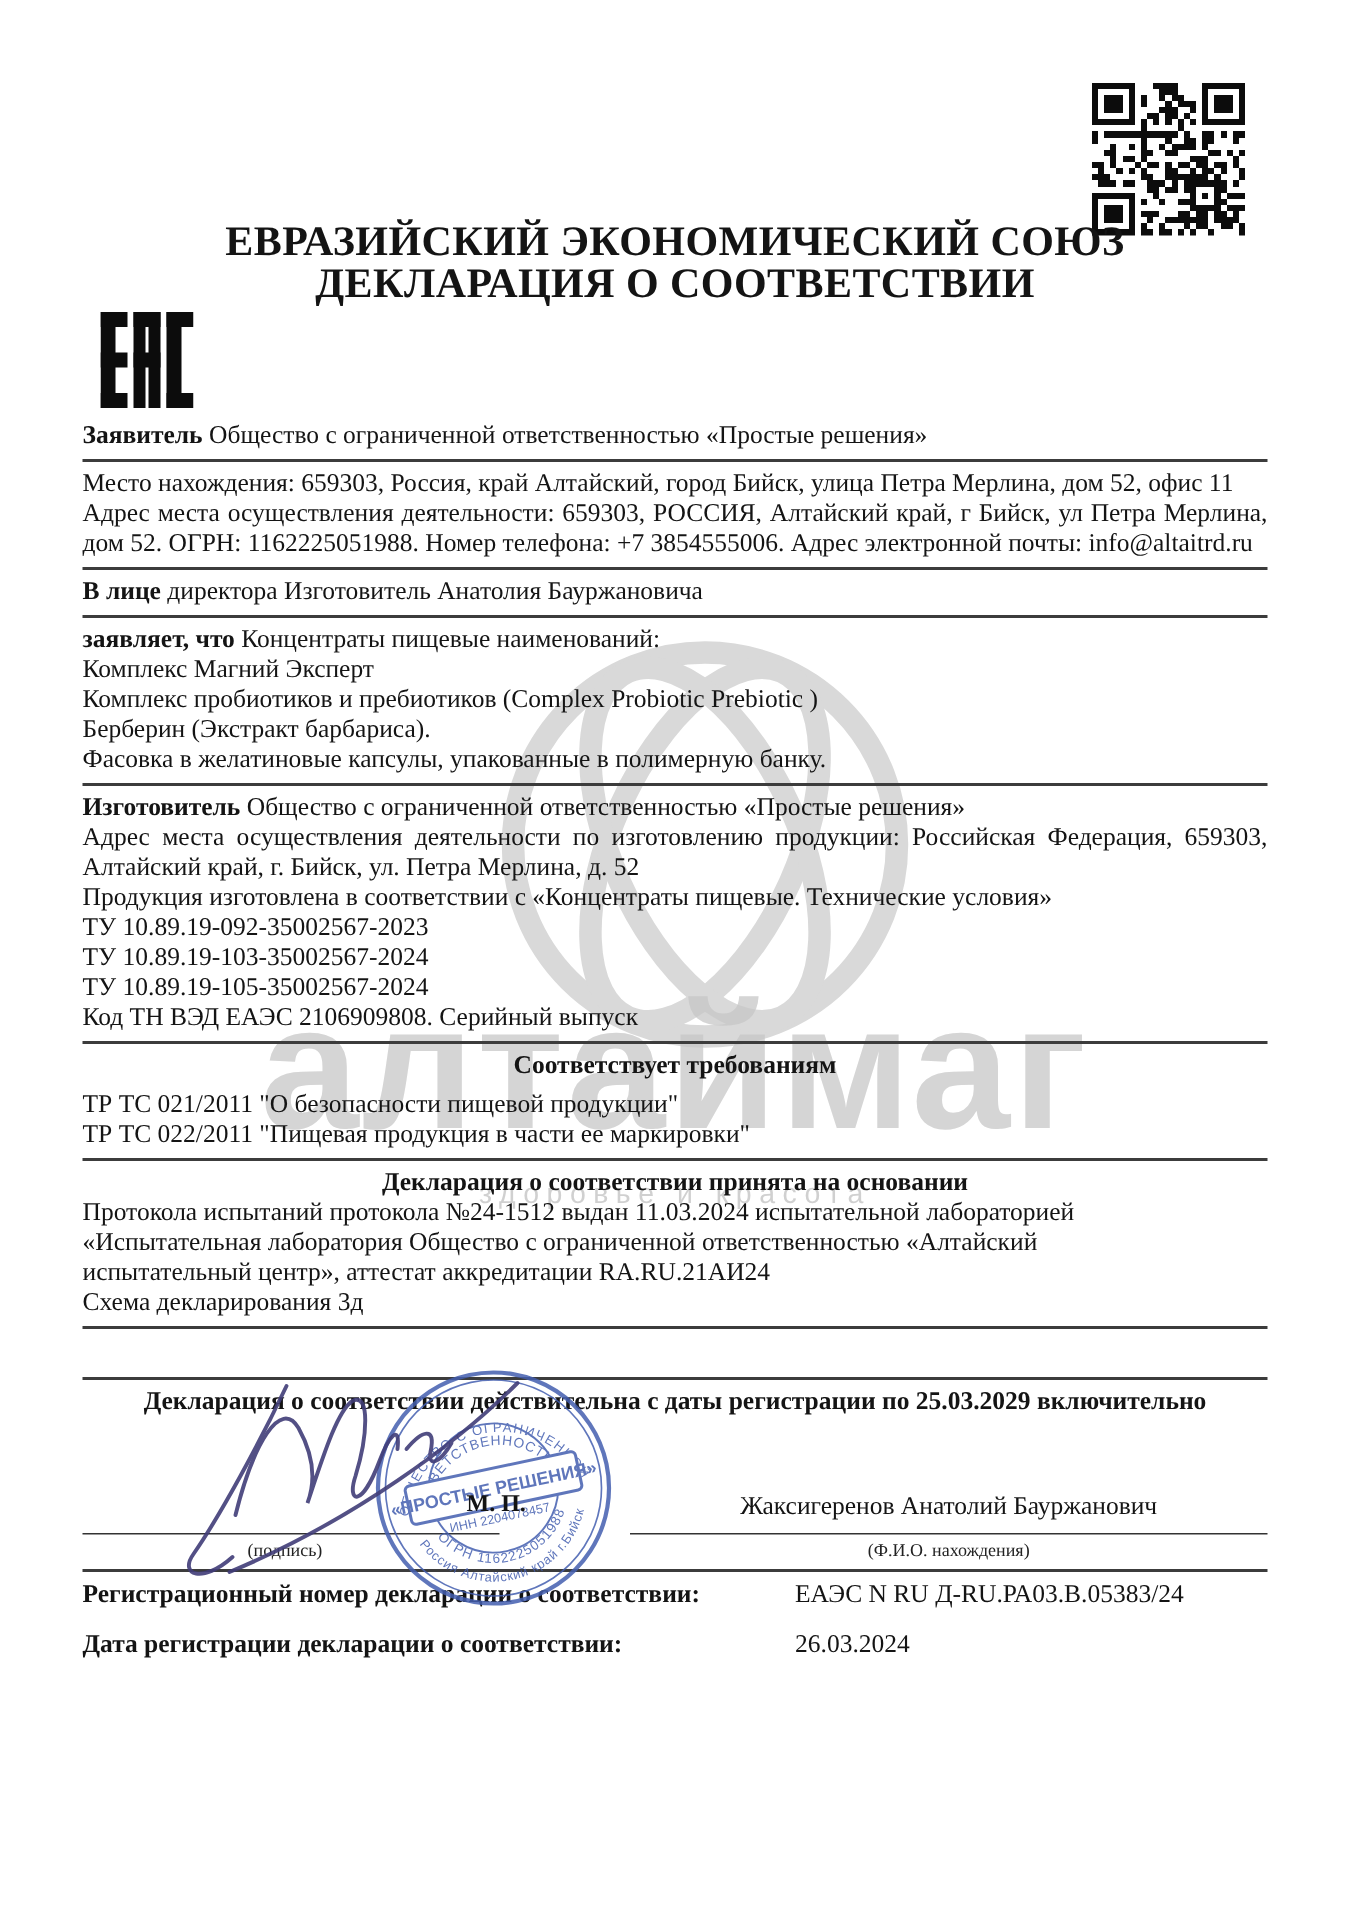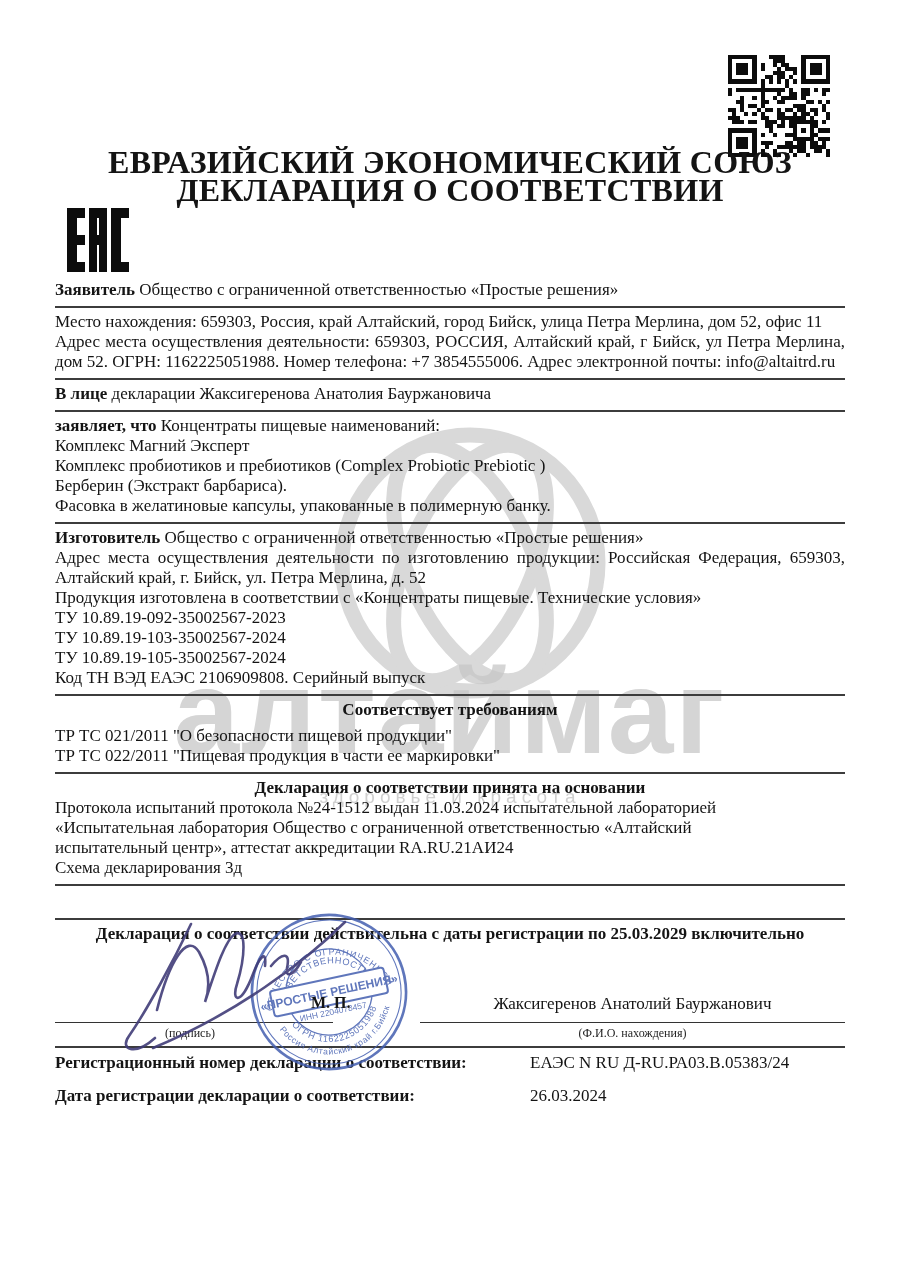--- a/index.html
+++ b/index.html
@@ -1,19 +1,19 @@
 <!DOCTYPE html>
 <html><head>
 <meta charset="utf-8">
 <style>
   html,body{margin:0;padding:0;background:#888;}
   .page{position:relative;width:900px;height:1273px;background:#ffffff;overflow:hidden;
         font-family:"Liberation Serif", serif;color:#141414;}
   .content{position:absolute;left:55px;right:55px;top:0;z-index:2;}
-  .title{margin:148px 0 0;text-align:center;font-weight:bold;font-size:32px;line-height:28px;letter-spacing:.3px;}
+  .title{margin:148px 0 0;text-align:center;font-weight:bold;font-size:28px;line-height:28px;letter-spacing:.3px;}
   p{margin:0;font-size:17px;line-height:20px;}
   .jst{text-align:justify;}
   .rule{border:0;border-top:2px solid #3c3c3c;margin:6px 0 4px;}
   .lead{font-weight:bold;text-align:center;}
   .row-applicant{margin-top:76px;}
   .gap6{height:6px;}
   .spacer22{height:22px;}
   .sigblock{position:relative;height:96px;}
   .sigline-l{position:absolute;left:0;top:78px;width:278px;border-top:1.5px solid #333;}
   .sigline-r{position:absolute;left:365px;right:0;top:78px;border-top:1.5px solid #333;}
@@ -389,21 +389,21 @@
     <div class="title">
       <div>ЕВРАЗИЙСКИЙ ЭКОНОМИЧЕСКИЙ СОЮЗ</div>
       <div>ДЕКЛАРАЦИЯ О СООТВЕТСТВИИ</div>
     </div>
 
     <p class="row-applicant"><span class="lead">Заявитель</span> <span>Общество с ограниченной ответственностью «Простые решения»</span></p>
     <hr class="rule">
     <p class="jst">Место нахождения: 659303, Россия, край Алтайский, город Бийск, улица Петра Мерлина, дом 52, офис 11</p>
     <p class="jst">Адрес места осуществления деятельности: 659303, РОССИЯ, Алтайский край, г Бийск, ул Петра Мерлина, дом 52. ОГРН: 1162225051988. Номер телефона: +7 3854555006. Адрес электронной почты: info@altaitrd.ru</p>
     <hr class="rule">
-    <p><span class="lead">В лице</span> <span>декларации Жаксигеренова Анатолия Бауржановича</span></p>
+    <p><span class="lead">В лице</span> <span>директора Изготовитель Анатолия Бауржановича</span></p>
     <hr class="rule">
     <p><span class="lead">заявляет, что</span> <span>Концентраты пищевые наименований:</span></p>
     <p>Комплекс Магний Эксперт</p>
     <p>Комплекс пробиотиков и пребиотиков (Complex Probiotic Prebiotic )</p>
     <p>Берберин (Экстракт барбариса).</p>
     <p>Фасовка в желатиновые капсулы, упакованные в полимерную банку.</p>
     <hr class="rule">
     <p><span class="lead">Изготовитель</span> <span>Общество с ограниченной ответственностью «Простые решения»</span></p>
     <p class="jst">Адрес места осуществления деятельности по изготовлению продукции: Российская Федерация, 659303, Алтайский край, г. Бийск, ул. Петра Мерлина, д. 52</p>
     <p>Продукция изготовлена в соответствии с «Концентраты пищевые. Технические условия»</p>

